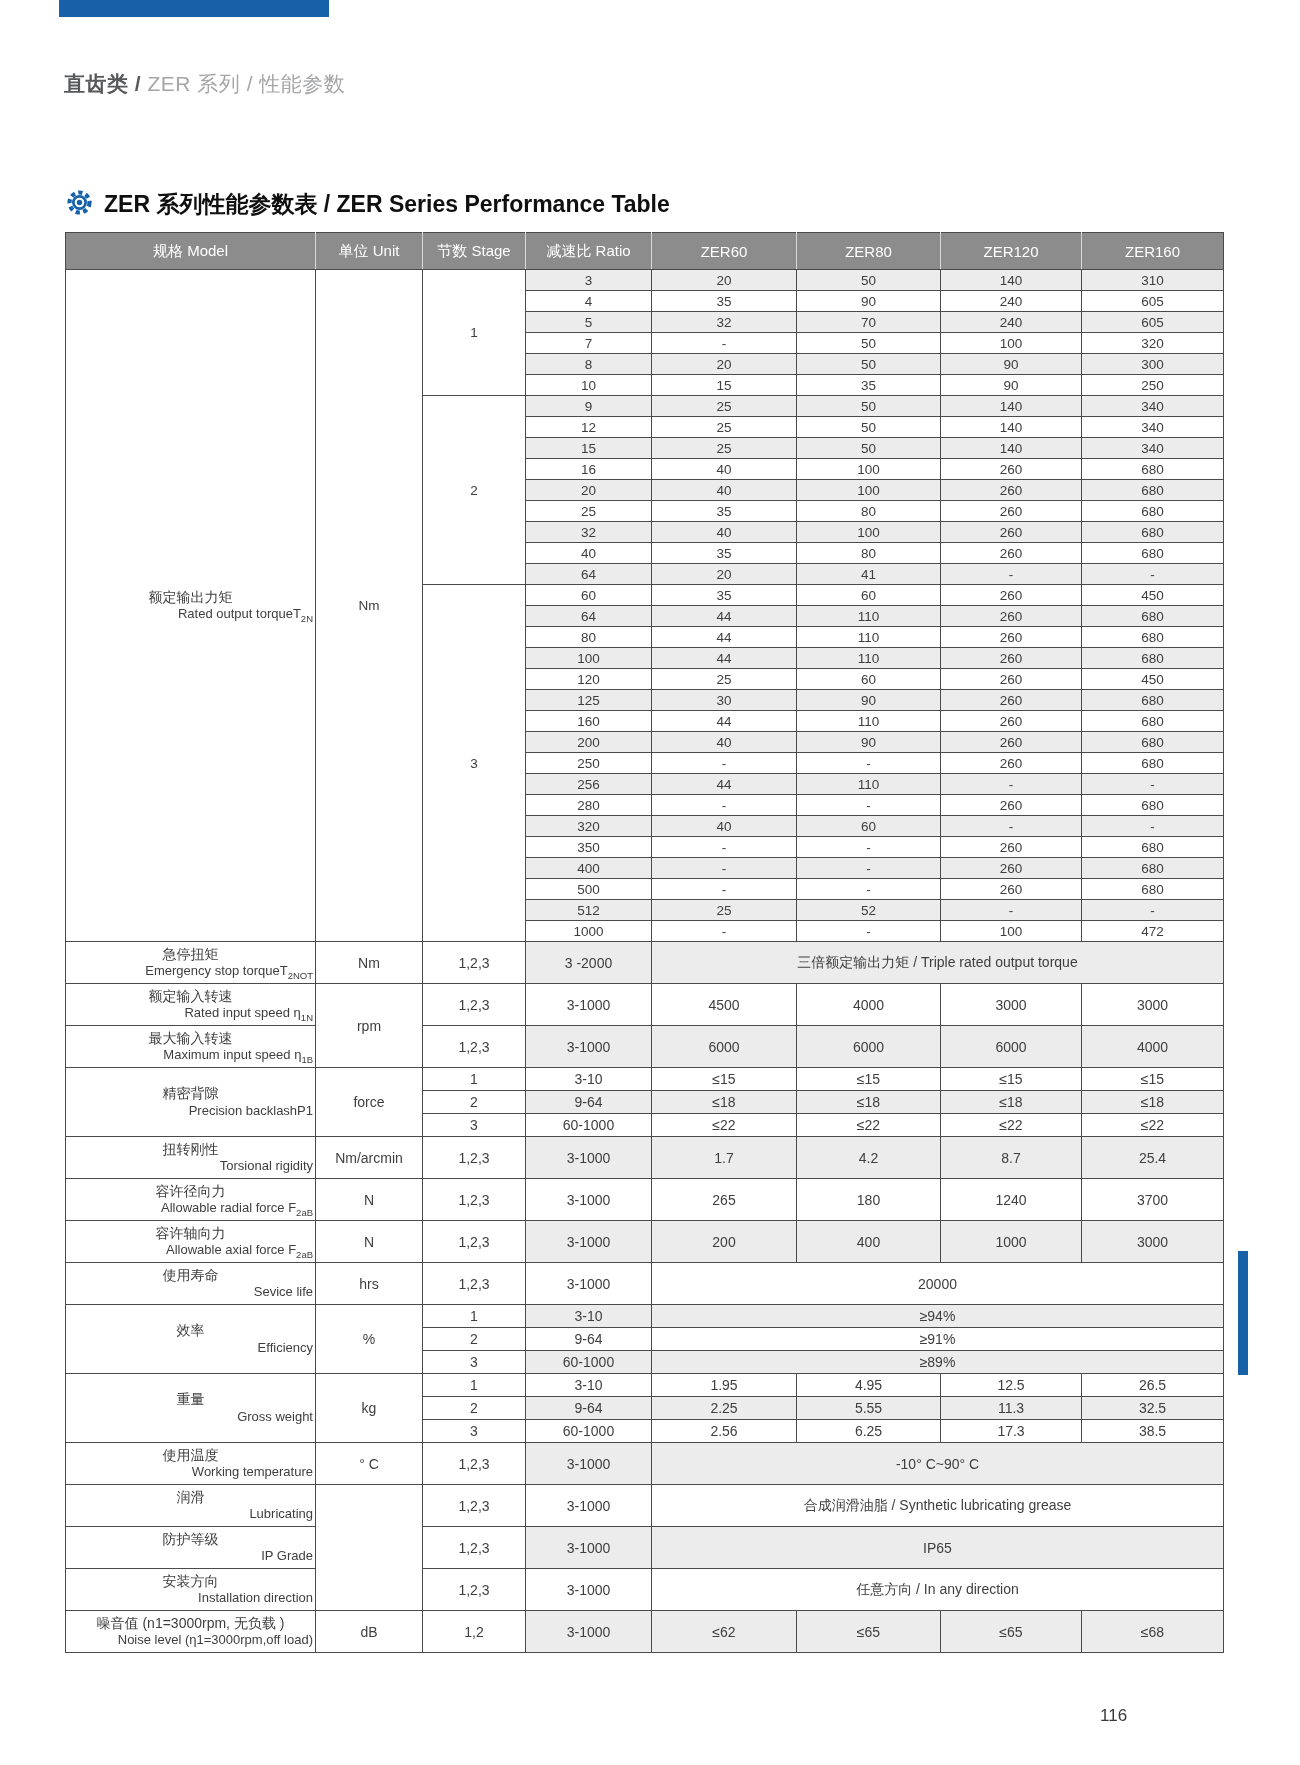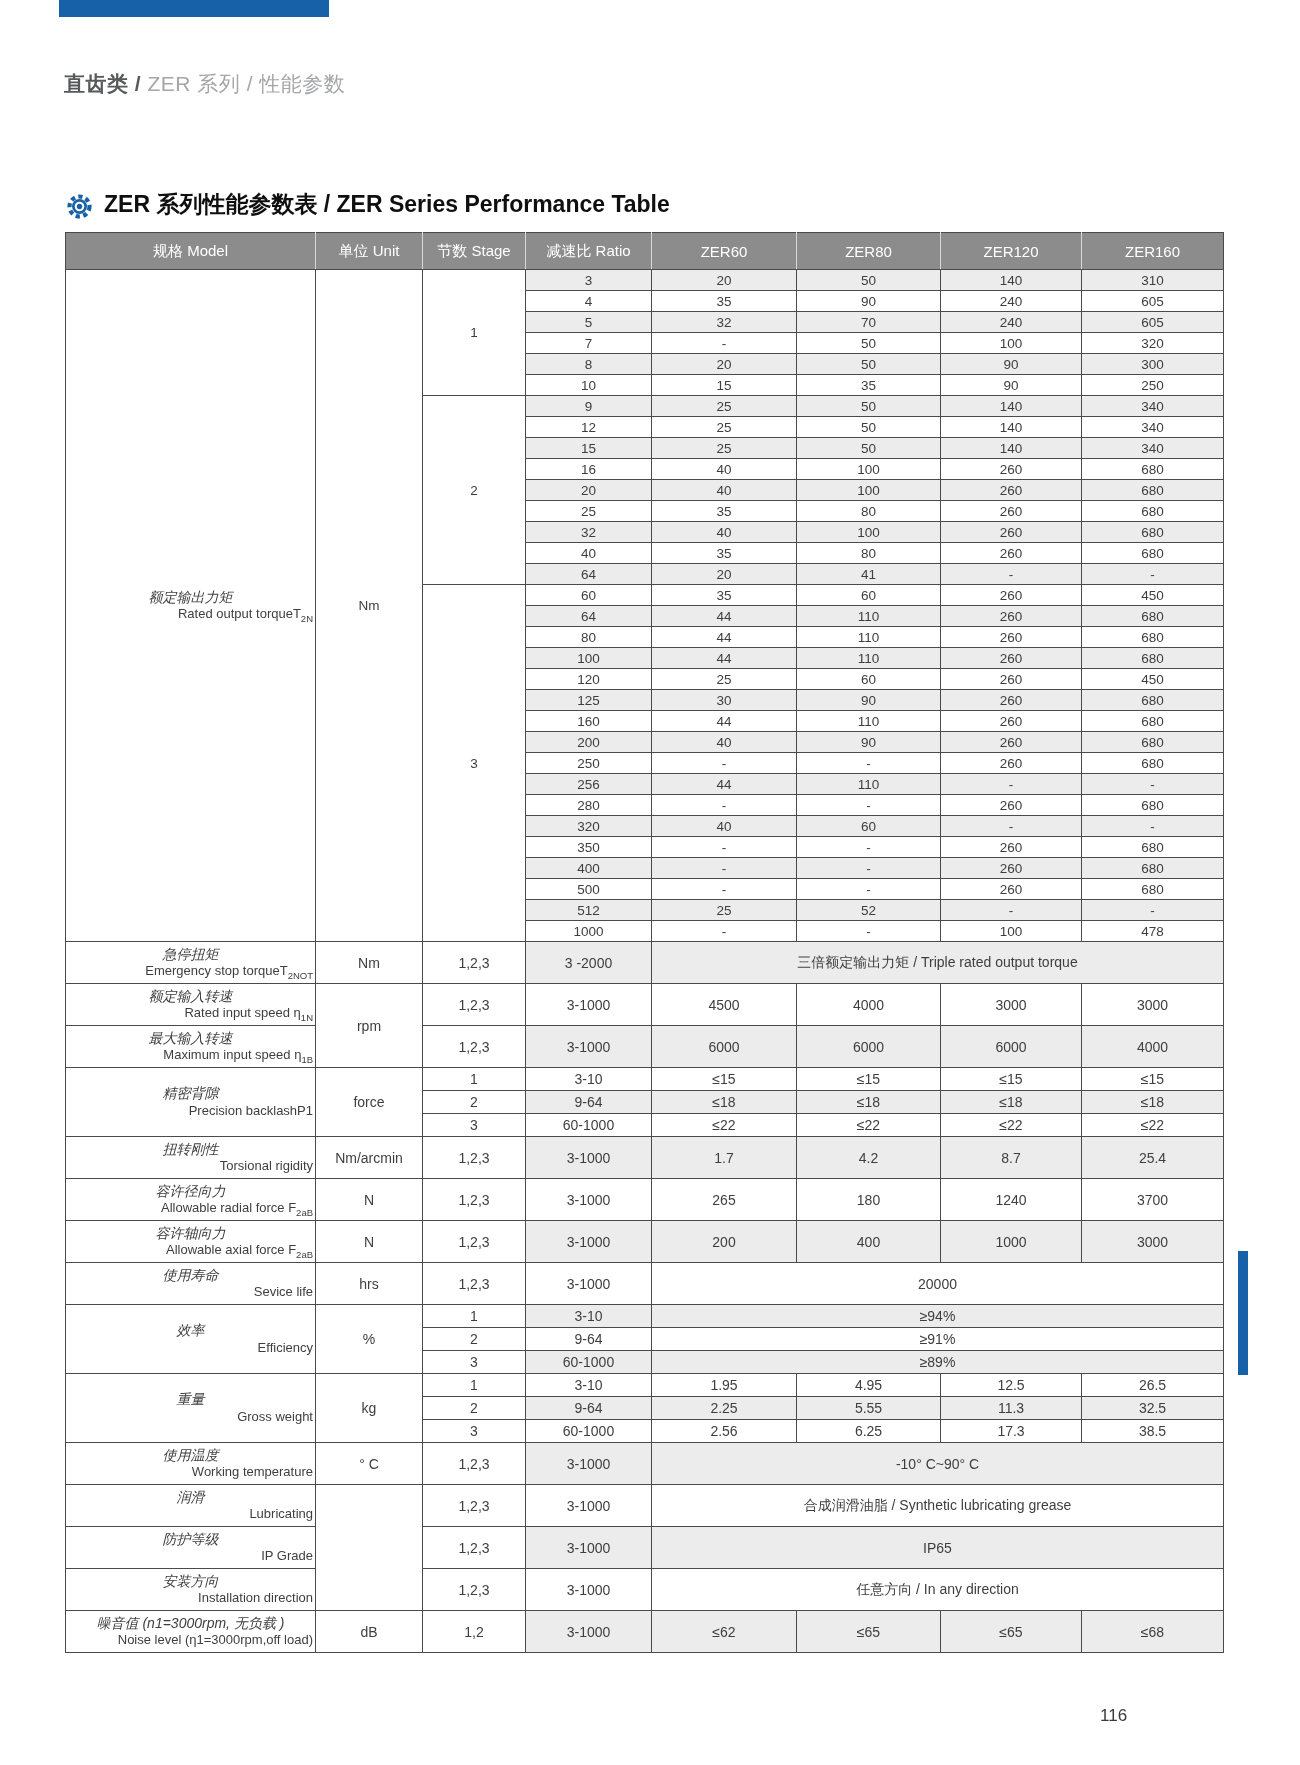--- a/index.html
+++ b/index.html
@@ -7,21 +7,21 @@
   html,body { margin:0; padding:0; background:#ffffff; }
   .page { position:relative; width:1248px; height:1765px; background:#ffffff;
           font-family:"Liberation Sans","DejaVu Sans",sans-serif; overflow:hidden; }
 
   .top-bar { position:absolute; left:59px; top:0; width:270px; height:17px; background:var(--blue); }
 
   .breadcrumb { position:absolute; left:64px; top:70px; font-size:21px; letter-spacing:.5px; }
   .bc-bold { color:#57585a; font-weight:700; }
   .bc-rest { color:#a5a6a8; }
 
-  .title-row { position:absolute; left:66px; top:189px; display:flex; align-items:flex-end; gap:11px; }
+  .title-row { position:absolute; left:66px; top:189px; display:flex; align-items:flex-start; gap:11px; }
   .gear { width:27px; height:27px; display:inline-flex; }
   .g-teeth { stroke:var(--blue); }
   .g-body { fill:var(--blue); }
   .g-dot { fill:var(--blue); }
   .title { font-size:23px; font-weight:700; color:#0f0f0f; }
 
   table.perf { position:absolute; left:65px; top:232px; width:1158px;
                border-collapse:collapse; table-layout:fixed; border:1px solid var(--bdr); }
   .perf th { background:var(--hgray); color:#ffffff; font-weight:400; font-size:15px; height:37px;
              border-top:1px solid var(--bdr); border-bottom:1px solid var(--bdr);
@@ -30,21 +30,21 @@
 
   .perf td { border:1px solid var(--bdr); text-align:center; vertical-align:middle;
              font-size:14px; color:#3e3e3e; padding:0 2px; background:#ffffff; }
   .perf td.shaded { background:var(--shade); }
 
   tr.sm td { height:21px; font-size:13.5px; }
   tr.md td { height:23px; }
   tr.lg td { height:42px; }
 
   .label-cell { padding:3px 4px; line-height:1.3; }
-  .label-cell .zh { font-size:14px;font-style:italic; }
+  .label-cell .zh { font-size:14px; }
   .label-cell .en { font-size:13px;text-align:right; }
   sub { font-size:9.5px; line-height:0; }
 
   .side-tab { position:absolute; left:1238px; top:1251px; width:62px; height:124px;
               background:var(--blue); display:flex; align-items:center; justify-content:center; }
   .side-tab span { transform:rotate(90deg); color:#ffffff; font-size:21px; letter-spacing:2px; font-weight:500; }
 
   .page-num { position:absolute; left:1100px; top:1706px; width:123px; text-align:left;
               font-size:17px; color:#3a3a3a; }
 </style>
@@ -316,21 +316,21 @@
           <td class="val-cell shaded">25</td>
           <td class="val-cell shaded">52</td>
           <td class="val-cell shaded">-</td>
           <td class="val-cell shaded">-</td>
         </tr>
         <tr class="sm">
           <td class="ratio-cell">1000</td>
           <td class="val-cell">-</td>
           <td class="val-cell">-</td>
           <td class="val-cell">100</td>
-          <td class="val-cell">478</td>
+          <td class="val-cell">472</td>
         </tr>
         <tr class="lg">
           <td class="label-cell" rowspan="1">
             <div class="zh">急停扭矩</div>
             <div class="en">Emergency stop torqueT<sub>2NOT</sub></div>
           </td>
           <td class="unit-cell" rowspan="1">Nm</td>
           <td class="stage-cell">1,2,3</td>
           <td class="ratio-cell shaded">3 -2000</td>
           <td class="val-cell span-cell shaded" colspan="4">三倍额定输出力矩 / Triple rated output torque</td>

